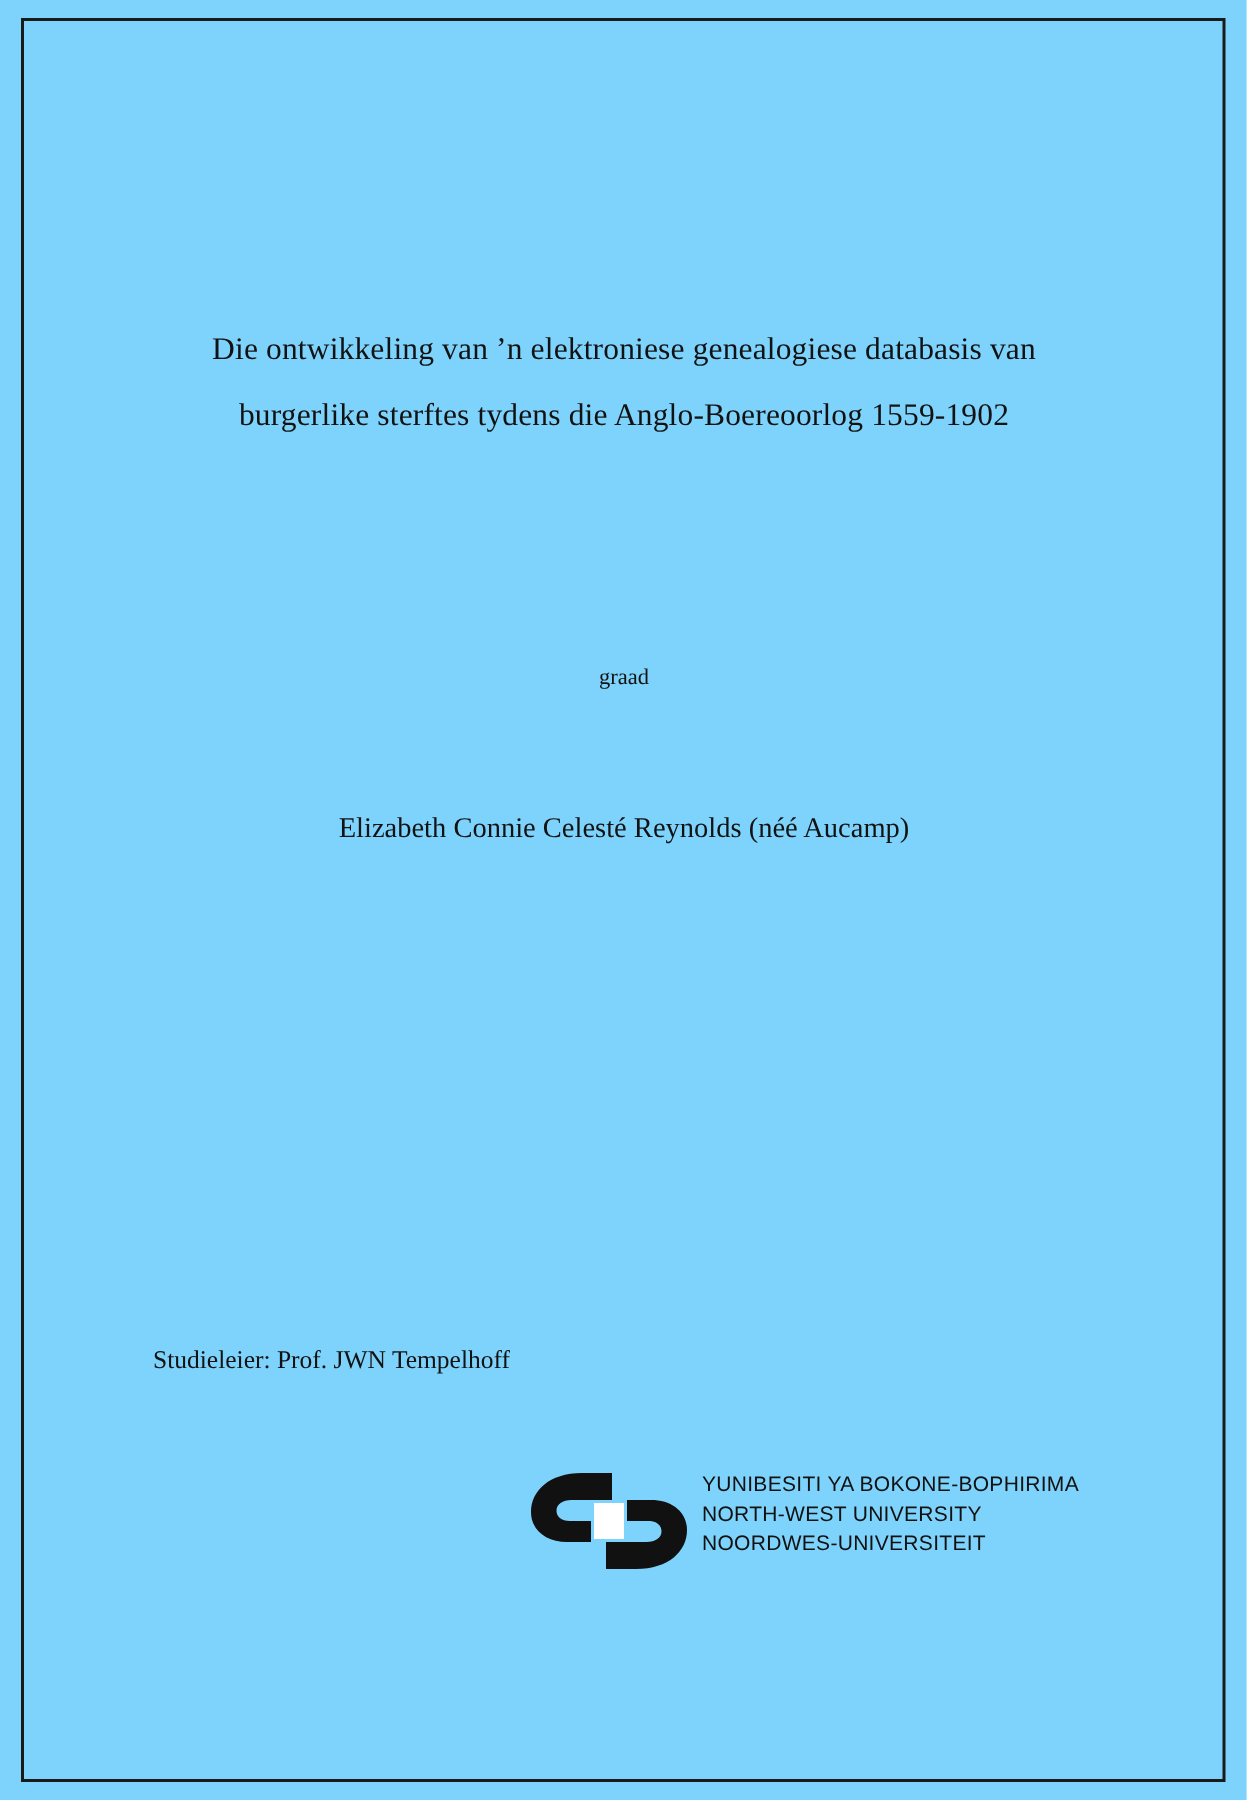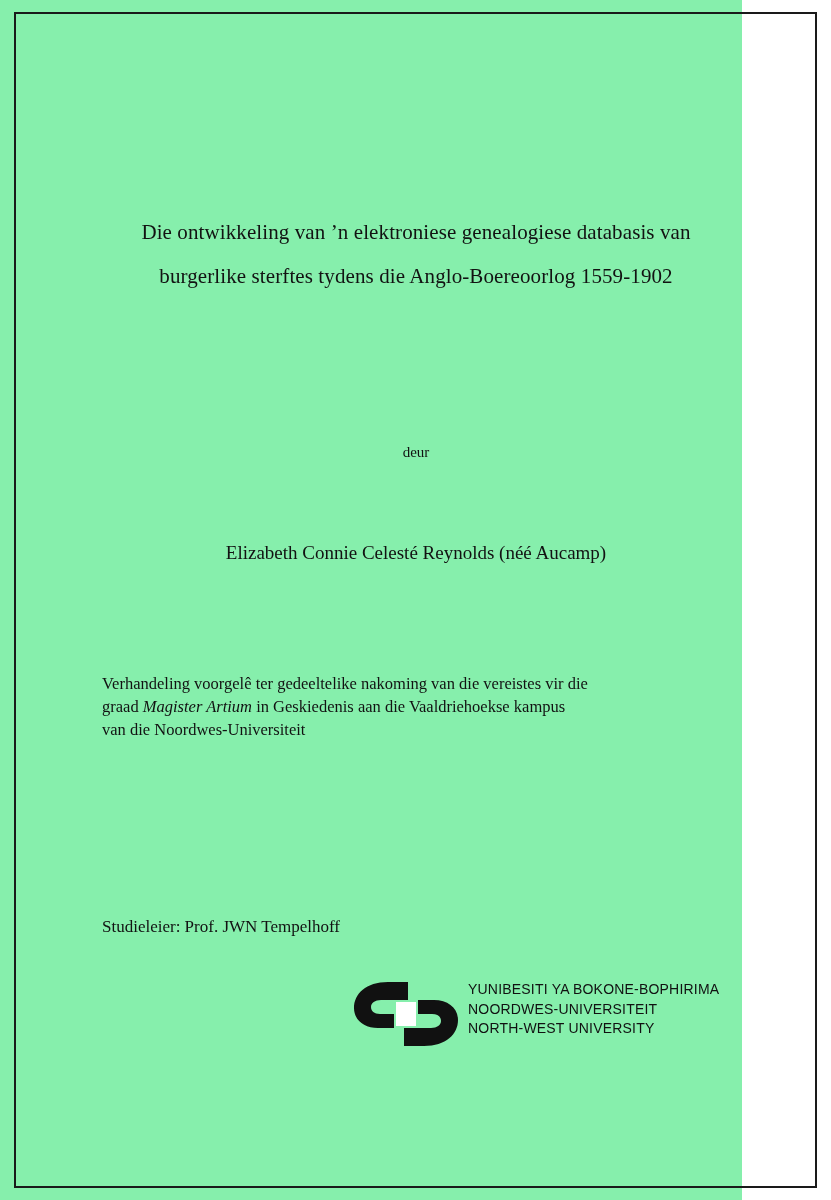--- a/index.html
+++ b/index.html
@@ -9,23 +9,23 @@
   }
   body {
     width: 831px;
     height: 1200px;
     font-family: "Liberation Serif", serif;
     color: #111111;
     overflow: hidden;
   }
   .page {
     position: relative;
-    width: 742px;
+    width: 831px;
     height: 1200px;
-    background: #86efac;
+    background: #7dd3fc;
     box-sizing: border-box;
     padding-left: 42px;
   }
   .page-border {
     position: absolute;
     left: 14px;
     top: 12px;
     width: 803px;
     height: 1176px;
     border: 2px solid #1a1a1a;
@@ -97,21 +97,20 @@
   }
 
   .supervisor-block {
     position: absolute;
     left: 6px;
     top: 882px;
     width: 560px;
     font-size: 17px;
     line-height: 25px;
     color: #121212;
-    margin-top: 20px;
   }
 
   .logo-block {
     position: absolute;
     left: 150px;
     top: 962px;
     width: 480px;
     height: 80px;
   }
   .logo-mark {
@@ -139,43 +138,38 @@
 <div class="page">
   <div class="page-border"></div>
 
   <div class="content">
 
     <div class="title-block">
       <div class="title-line">Die ontwikkeling van ’n elektroniese genealogiese databasis van</div>
       <div class="title-line">burgerlike sterftes tydens die Anglo-Boereoorlog 1559-1902</div>
     </div>
 
-    <div class="byline">deur</div>
+    <div class="byline">graad</div>
 
     <div class="author">Elizabeth Connie Celesté Reynolds (néé Aucamp)</div>
 
-    <div class="abstract-block">
-      <div class="justified">Verhandeling voorgelê ter gedeeltelike nakoming van die vereistes vir die</div>
-      <div class="line2"><span>graad </span><span class="ital">Magister Artium</span><span> in Geskiedenis aan die Vaaldriehoekse kampus</span></div>
-      <div class="line3">van die Noordwes-Universiteit</div>
-    </div>
 
     <div class="supervisor-block">
       <div>Studieleier: Prof. JWN Tempelhoff</div>
     </div>
 
     <div class="logo-block">
       <div class="logo-mark">
         <svg width="112" height="72" viewBox="0 0 112 72" xmlns="http://www.w3.org/2000/svg" aria-hidden="true">
           <path d="M38 4 C16 4 4 16 4 30 C4 42 14 50 28 50 L44 50 L44 36 L30 36 C24 36 21 33 21 29 C21 25 25 22 31 22 L58 22 L58 4 Z" fill="#111111"></path>
           <path d="M74 68 C96 68 108 56 108 42 C108 30 98 22 84 22 L68 22 L68 36 L82 36 C88 36 91 39 91 43 C91 47 87 50 81 50 L54 50 L54 68 Z" fill="#111111"></path>
           <rect x="46" y="24" width="20" height="24" fill="#ffffff"></rect>
         </svg>
       </div>
       <div class="logo-text">
         <div>YUNIBESITI YA BOKONE-BOPHIRIMA</div>
+        <div>NORTH-WEST UNIVERSITY</div>
         <div>NOORDWES-UNIVERSITEIT</div>
-        <div>NORTH-WEST UNIVERSITY</div>
       </div>
     </div>
 
   </div>
 </div>
 
 </body></html>

